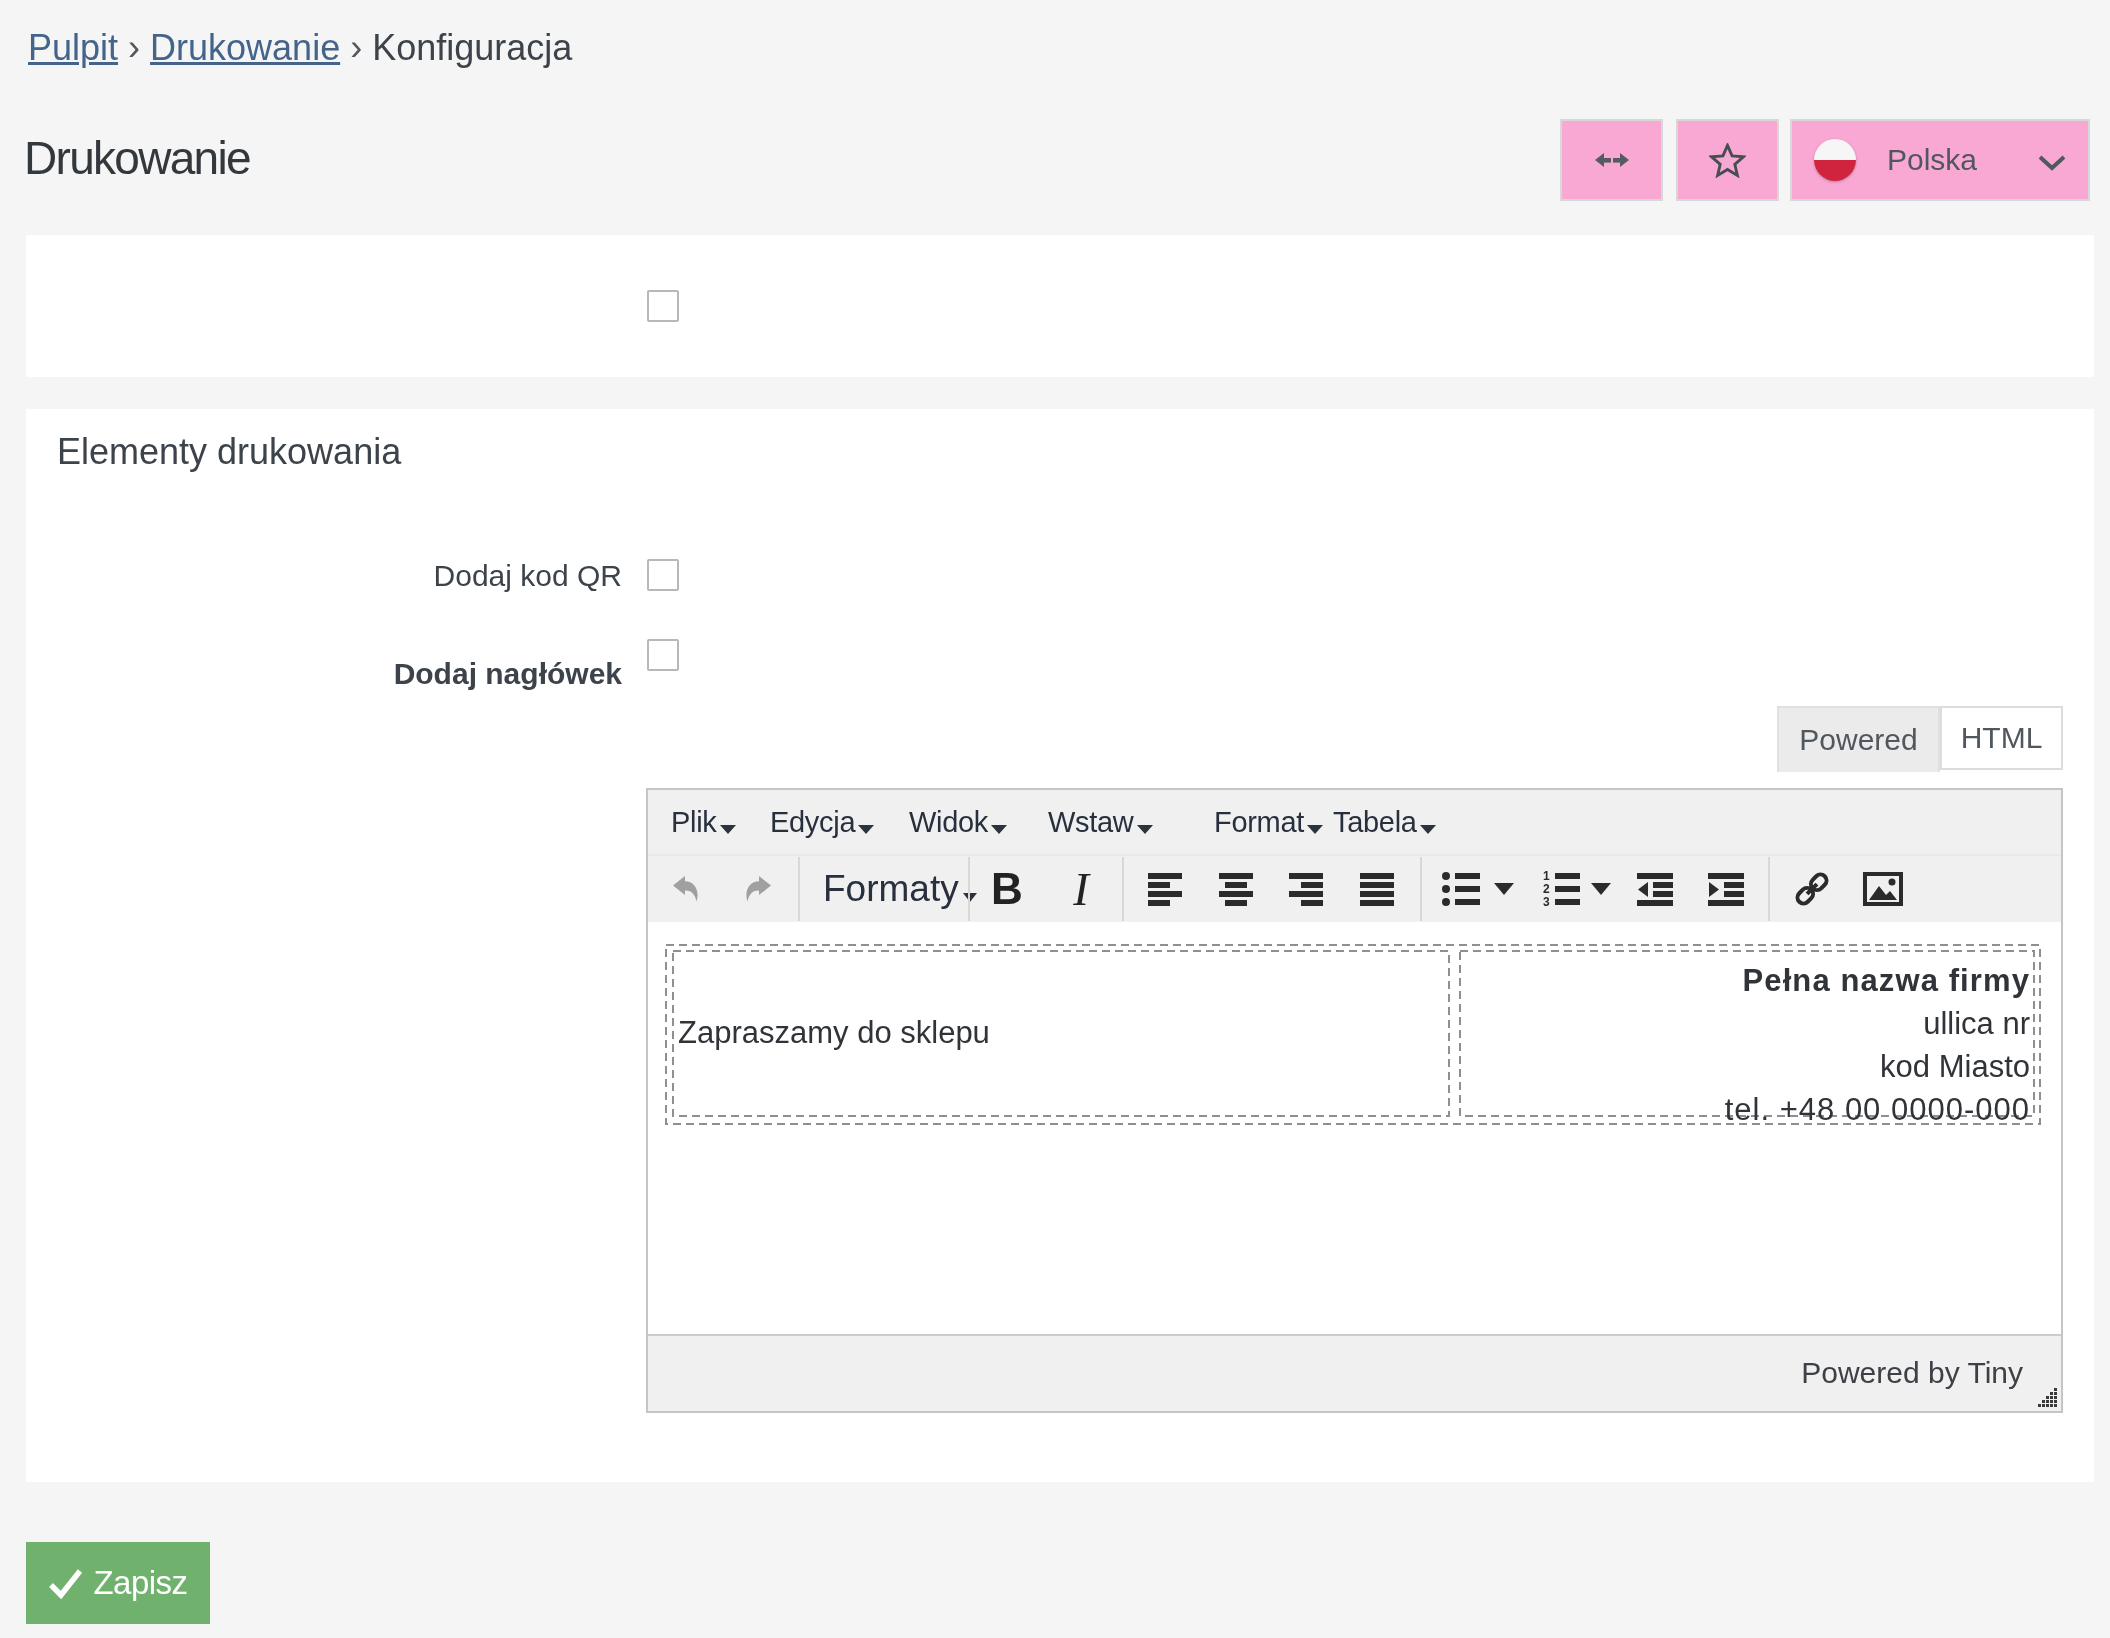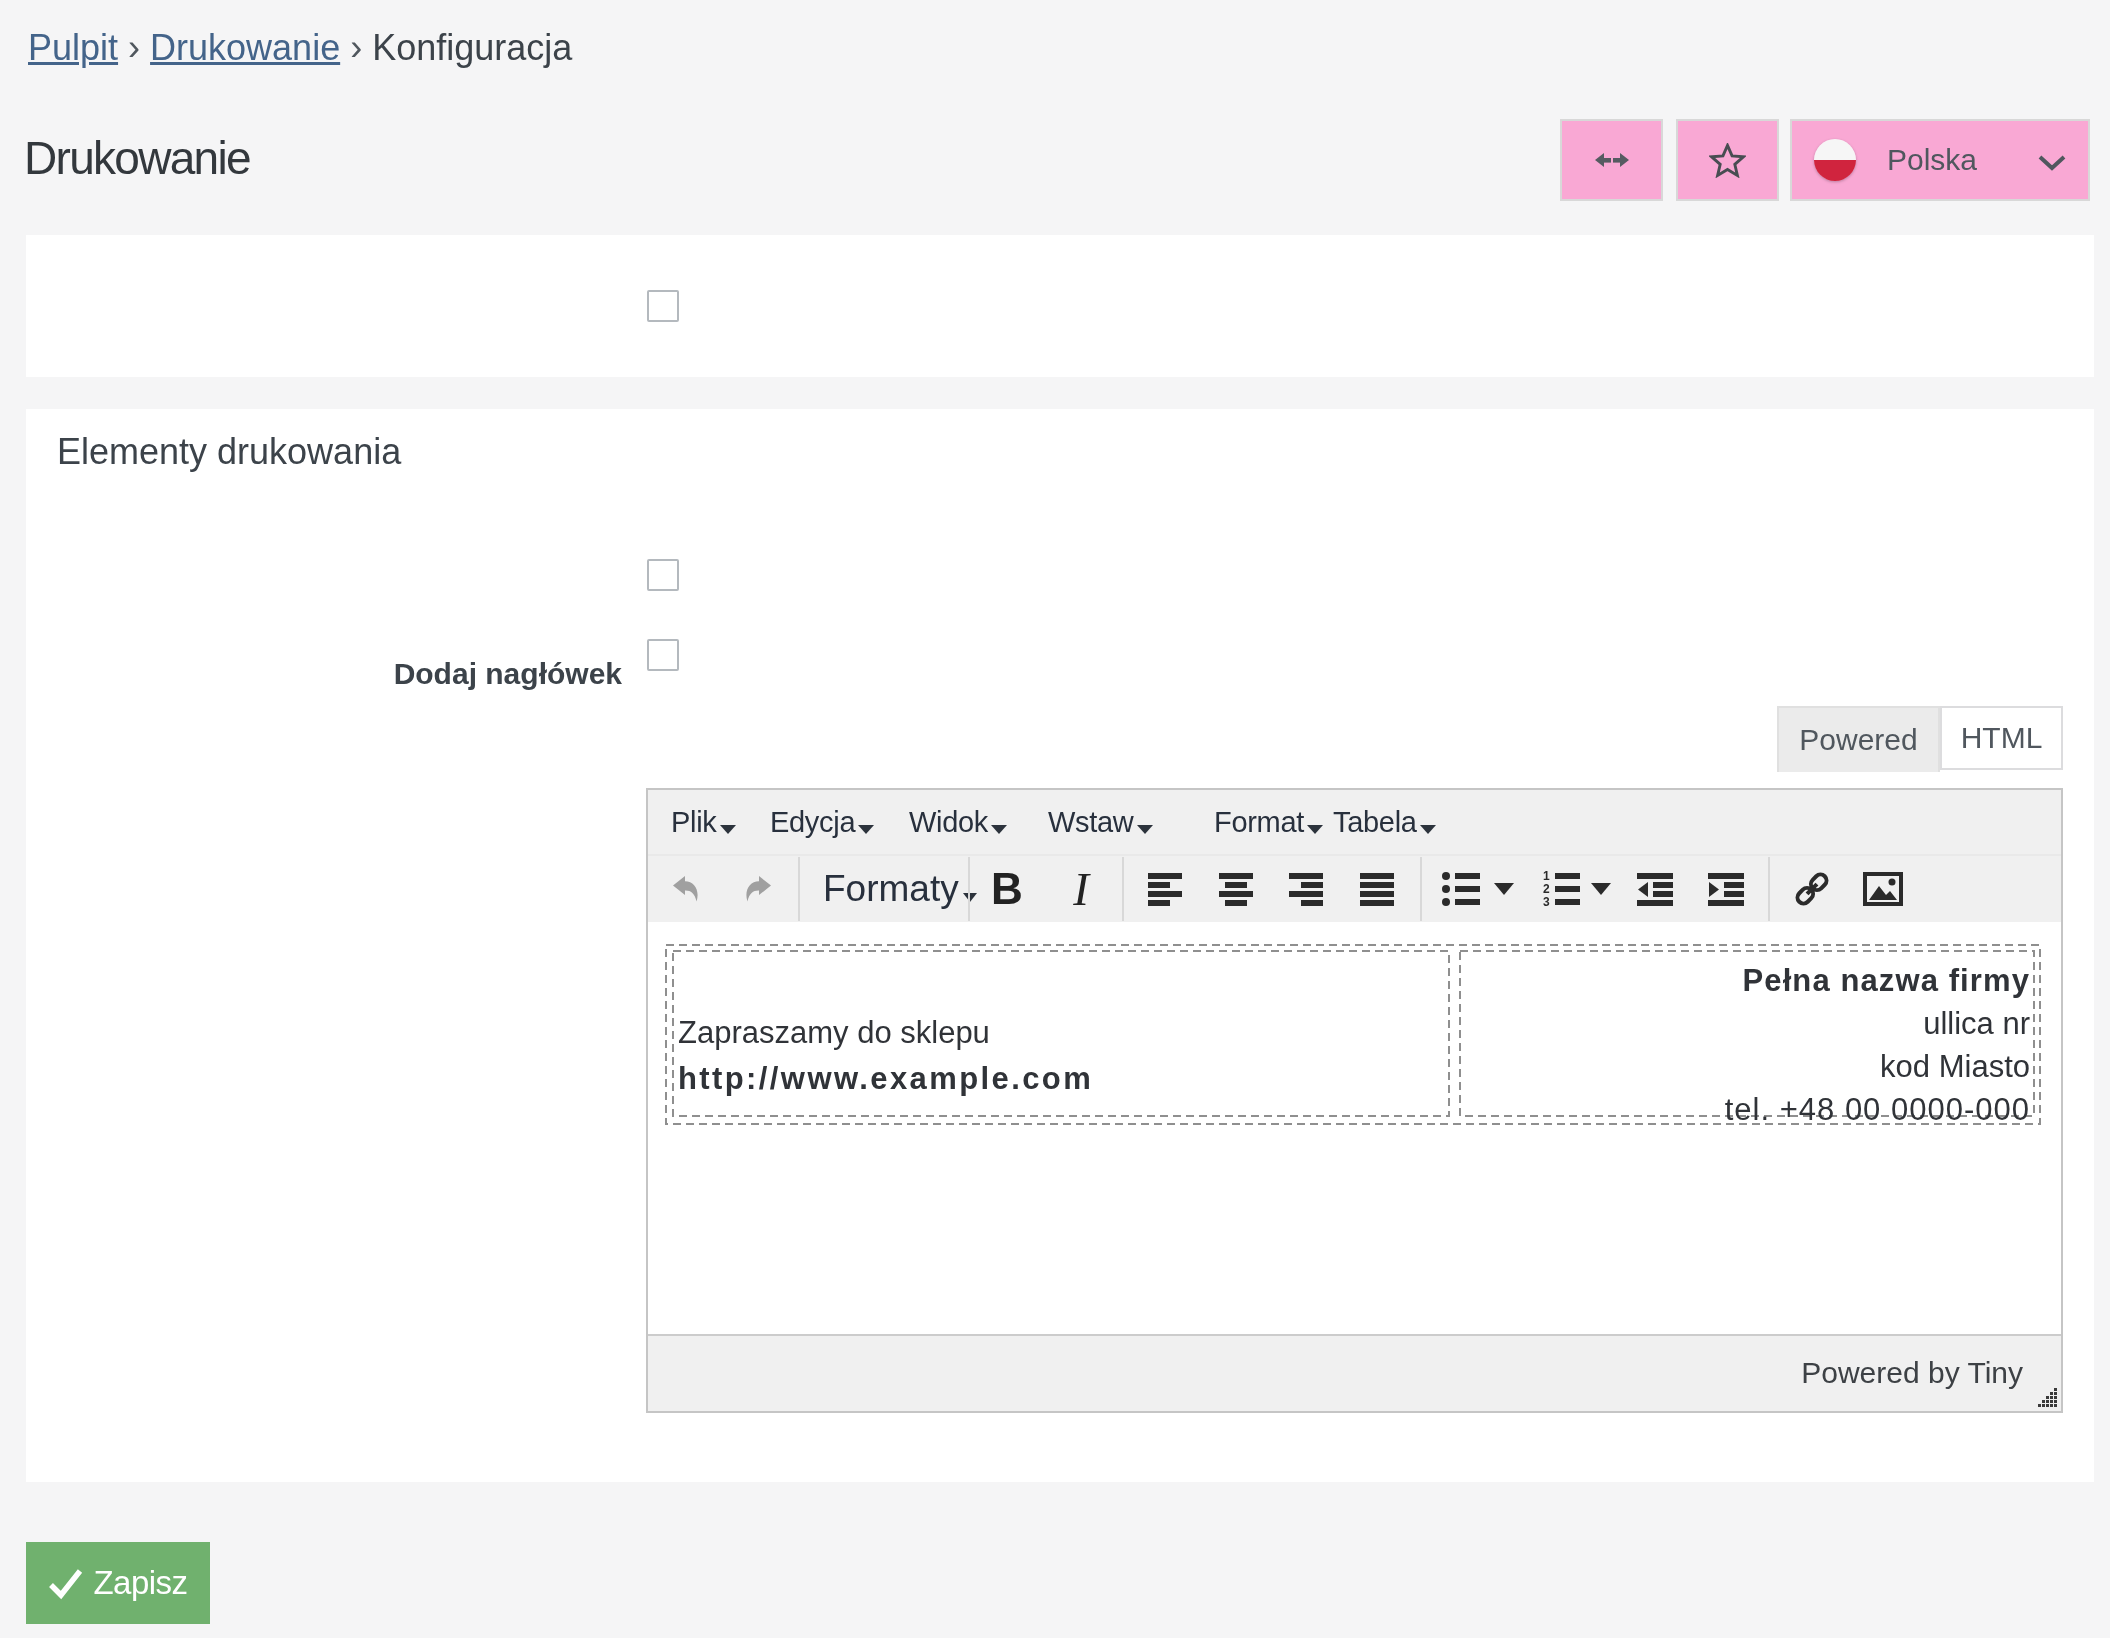--- a/index.html
+++ b/index.html
@@ -98,20 +98,21 @@
       <path d="M3 3 L15 14 L27 3" stroke="#50575e" stroke-width="4" fill="none"></path>
     </svg>
   </div>
 
   <div class="abs panel panel1">
     <div class="abs cbox" style="top:55px;"></div>
   </div>
 
   <div class="abs panel panel2">
     <h2 class="abs sect">Elementy drukowania</h2>
+    <div class="abs flabel" style="top:150px;">Dodaj kod QR</div>
     <div class="abs cbox" style="top:150px;"></div>
     <div class="abs flabel" style="top:248px;font-weight:bold;">Dodaj nagłówek</div>
     <div class="abs cbox" style="top:230px;"></div>
 
     <div class="abs tab tabv">Powered</div>
     <div class="abs tab tabh">HTML</div>
 
     <div class="abs editor">
       <div class="menubar">
         <div class="mitem" style="left:23px;">Plik<span class="car"></span></div>
@@ -262,21 +263,20 @@
       </div>
       <div class="econtent">
         <svg width="1413" height="412" style="position:absolute;left:0;top:0;">
           <g fill="none" stroke="#8f8f8f" stroke-width="2" stroke-dasharray="8 5">
             <rect x="18" y="23" width="1374" height="179"></rect>
             <rect x="25" y="29" width="776" height="165"></rect>
             <rect x="812" y="29" width="574" height="165"></rect>
           </g>
         </svg>
         <div class="ctext" style="left:30px; top:89px; height:43px;">Zapraszamy do sklepu</div>
-        <div class="ctext" style="left:30px; top:135px; height:43px; font-weight:bold; letter-spacing:2.4px;">http://www.example.com</div>
         <div class="ctext" style="right:31px; top:37px; text-align:right;"><span style="font-weight:bold; letter-spacing:1.1px;">Pełna nazwa firmy</span><br>ullica nr<br>kod Miasto<br><span style="letter-spacing:1.0px;">tel. +48 00 0000-000</span></div>
       </div>
       <div class="statusbar">
         <span class="pow">Powered by Tiny</span>
         <svg style="position:absolute;right:3px;bottom:3px;" width="22" height="22" viewBox="0 0 22 22">
           <g fill="#3a3a3a">
             <rect x="18" y="2" width="3" height="3"></rect>
             <rect x="14" y="6" width="3" height="3"></rect>
             <rect x="18" y="6" width="3" height="3"></rect>
             <rect x="10" y="10" width="3" height="3"></rect>

